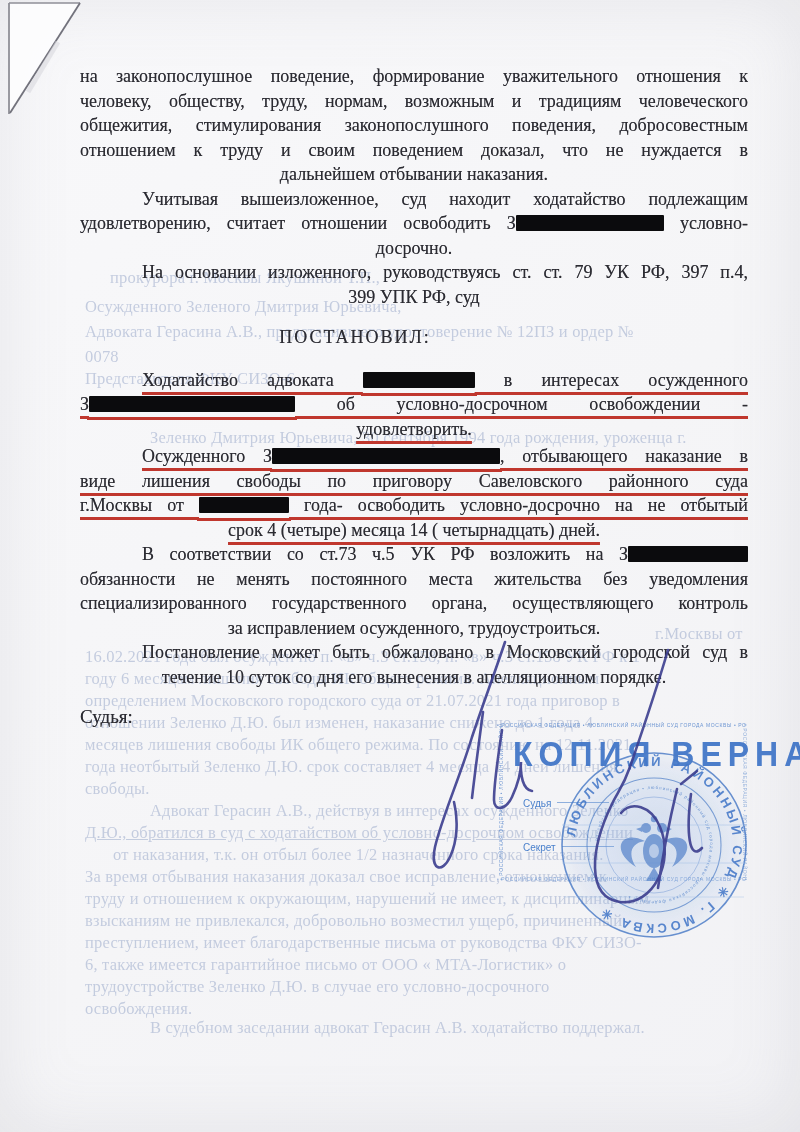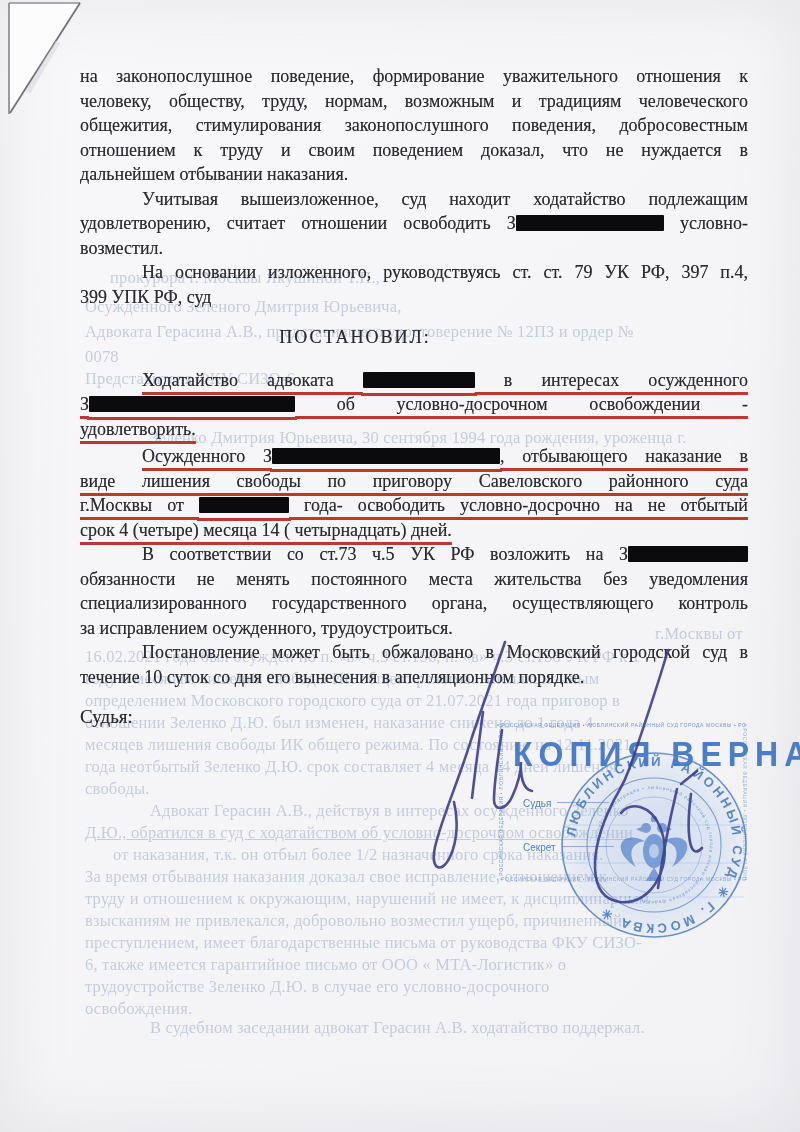--- a/index.html
+++ b/index.html
@@ -9,21 +9,21 @@
     overflow:hidden;
     box-shadow:inset 0 0 70px rgba(140,140,155,.16);
     font-family:"Liberation Serif", serif;
   }
   
   #doc{
     position:absolute;left:80px;top:64px;width:668px;z-index:2;
     font-size:18px;line-height:24.5px;color:#2b2b32;
     text-shadow:0 0 .5px rgba(43,43,50,.55);
   }
-  .ln{white-space:nowrap;}
+  .ln{white-space:nowrap;text-align:center;}
   .ln.j{white-space:normal;text-align:justify;text-align-last:justify;}
   .ln.i{text-indent:62px;}
   .ln.c{text-align:center;text-align-last:center;padding-right:118px;letter-spacing:2px;white-space:normal;}
   .ln.u{text-decoration:underline;text-decoration-color:#c0372e;text-decoration-thickness:2.6px;text-underline-offset:6px;text-decoration-skip-ink:none;}
   .redact{
     display:inline-block;height:16px;background:#0b0b0d;vertical-align:-2px;
     position:relative;border-radius:1px;
   }
   .u .redact::after{
     content:'';position:absolute;left:-2px;right:-2px;bottom:-8px;height:2.6px;background:#c0372e;
@@ -96,21 +96,21 @@
     </div>
 
   <div id="doc">
       <div class="ln j"><span>на законопослушное поведение, формирование уважительного отношения к</span></div>
       <div class="ln j"><span>человеку, обществу, труду, нормам, возможным и традициям человеческого</span></div>
       <div class="ln j"><span>общежития, стимулирования законопослушного поведения, добросовестным</span></div>
       <div class="ln j"><span>отношением к труду и своим поведением доказал, что не нуждается в</span></div>
       <div class="ln "><span>дальнейшем отбывании наказания.</span></div>
       <div class="ln j i"><span>Учитывая вышеизложенное, суд находит ходатайство подлежащим</span></div>
       <div class="ln j"><span>удовлетворению, считает отношении освободить З</span><span class="redact" style="width: 148px;"></span><span> условно-</span></div>
-      <div class="ln "><span>возместил.</span></div>
+      <div class="ln "><span>досрочно.</span></div>
       <div class="ln j i"><span>На основании изложенного, руководствуясь ст. ст. 79 УК РФ, 397 п.4,</span></div>
       <div class="ln "><span>399  УПК РФ, суд</span></div>
       <div class="ln c" style="margin-top: 16px;"><span>ПОСТАНОВИЛ:</span></div>
       <div class="ln j i u" style="margin-top: 18px;"><span>Ходатайство адвоката </span><span class="redact" style="width: 112px;"></span><span> в интересах осужденного</span></div>
       <div class="ln j u"><span>З</span><span class="redact" style="width: 206px;"></span><span> об условно-досрочном освобождении -</span></div>
       <div class="ln u"><span>удовлетворить.</span></div>
       <div class="ln j i u" style="margin-top: 3px; font-family: Liberation Serif, serif;"><span>Осужденного З</span><span class="redact" style="width: 228px;"></span><span>, отбывающего наказание в</span></div>
       <div class="ln j u"><span>виде лишения свободы по приговору Савеловского районного суда</span></div>
       <div class="ln j u"><span>г.Москвы от </span><span class="redact" style="width: 90px;"></span><span> года- освободить условно-досрочно на не отбытый</span></div>
       <div class="ln u"><span>срок 4 (четыре) месяца 14 ( четырнадцать) дней.</span></div>

